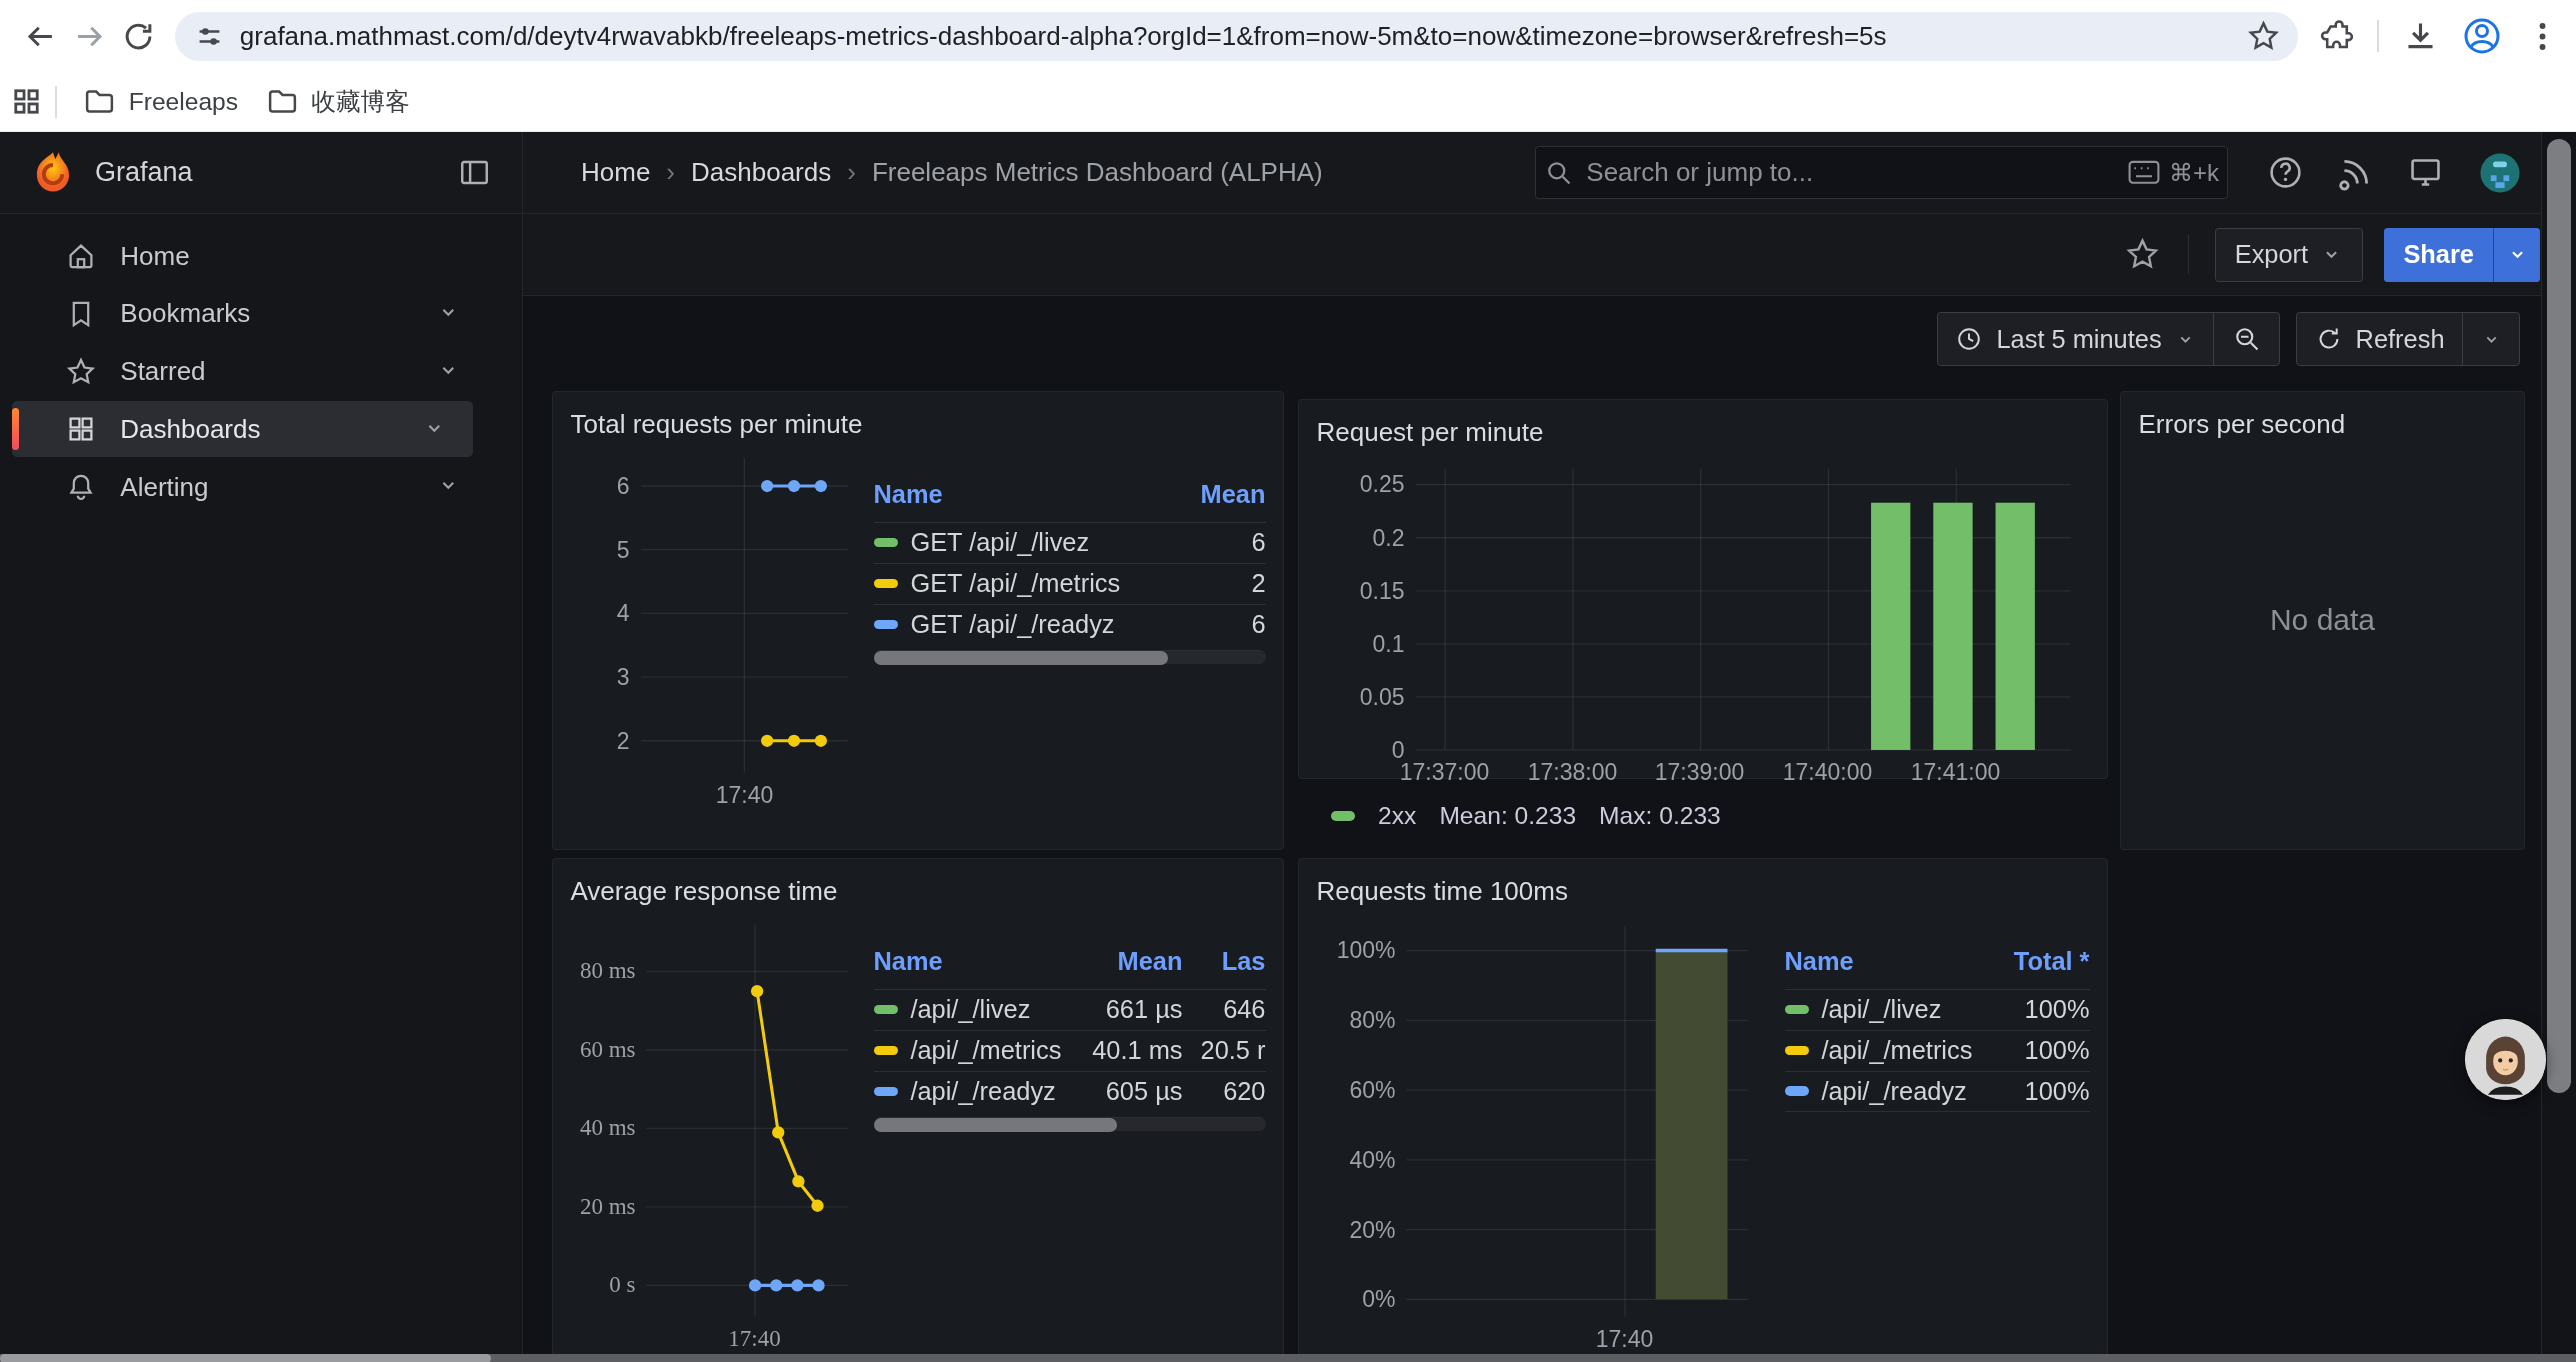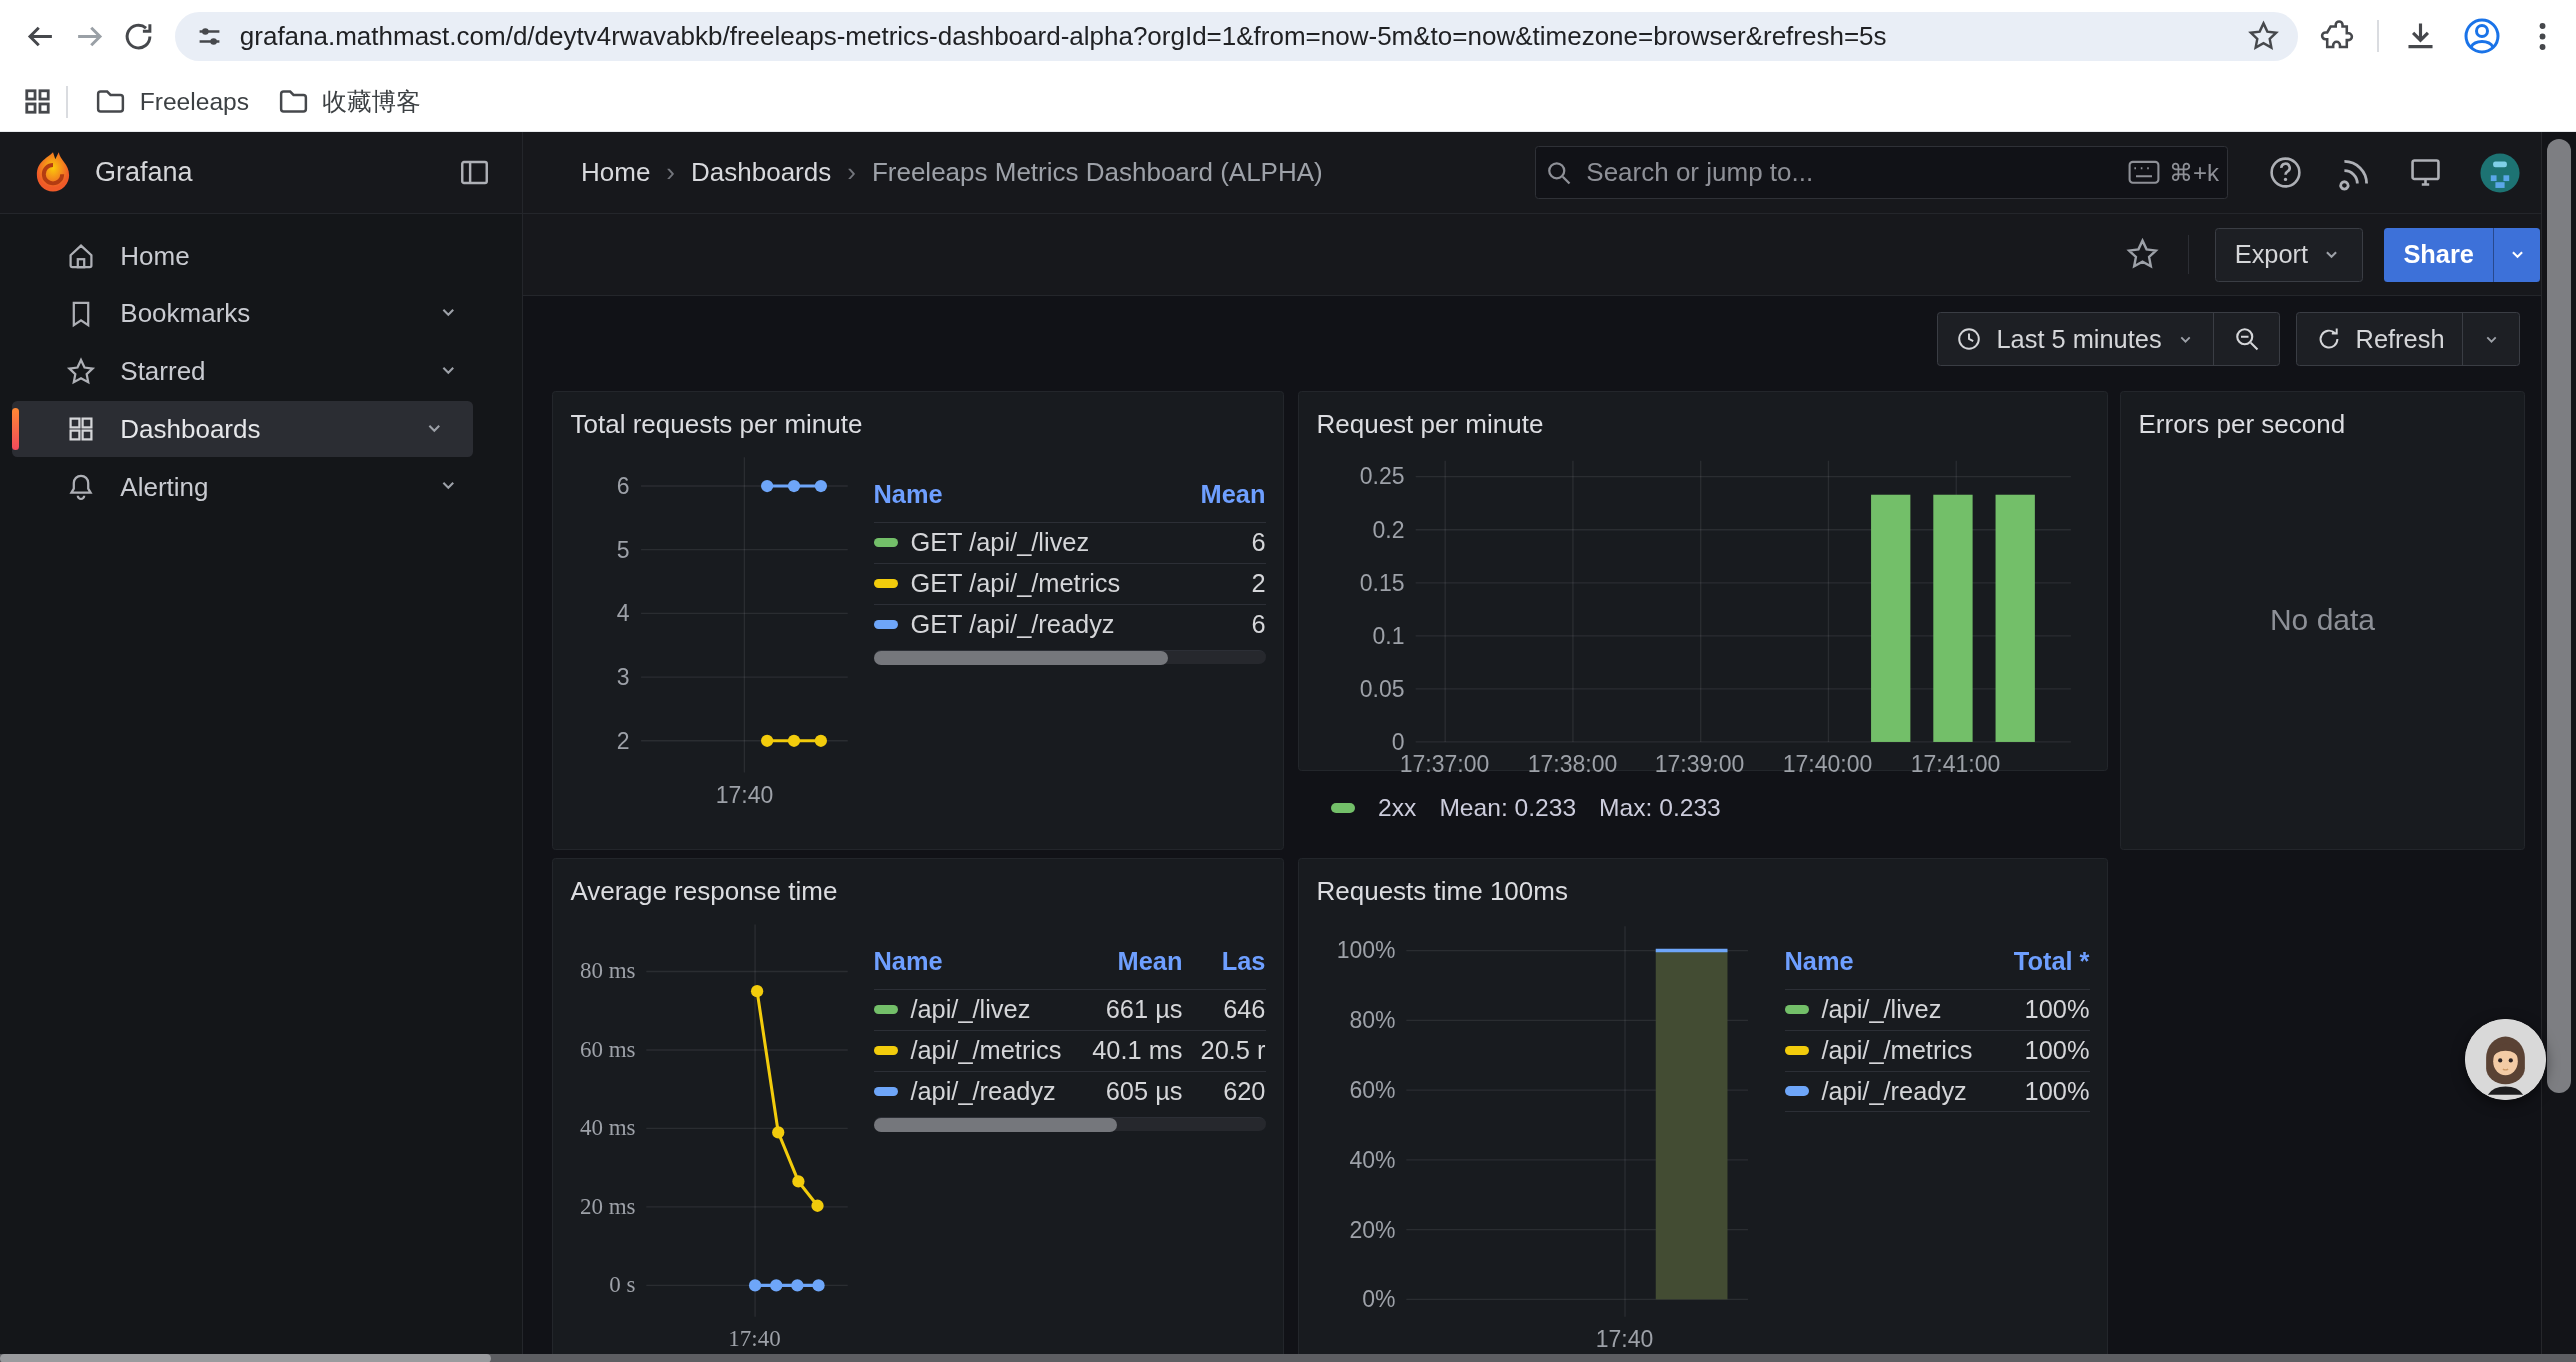--- a/index.html
+++ b/index.html
@@ -11,21 +11,21 @@
   .nav-btn { width:49px; height:49px; display:flex; align-items:center; justify-content:center; border-radius:50%; cursor:pointer; }
   .nav-btn svg { stroke:#46484c; }
   .nav-btn.dim svg { stroke:#9aa0a6; }
   .url-pill { flex:1; height:49px; background:#e9eef6; border-radius:24.6px; margin:0 19px 0 12.3px;
               display:flex; align-items:center; padding:0 17.5px; }
   .url-text { flex:1; font-size:26px; color:#202124; white-space:nowrap; overflow:hidden; }
   .chrome-right { display:flex; align-items:center; gap:23px; }
   .vdiv { width:1.8px; height:32px; background:#dadce0; }
 
   
-  .bookmarks { height:60px; background:#ffffff; display:flex; align-items:center; padding:0 21px; border-bottom:0.9px solid #e8eaed;}
+  .bookmarks { height:60px; background:#ffffff; display:flex; align-items:center; padding:0 10px; border-bottom:0.9px solid #e8eaed;}
   .bm-item { display:flex; align-items:center; gap:12.3px; padding:7px 14px; border-radius:7px; cursor:pointer; }
   .bm-label { font-size:24.6px; color:#3c4043; }
   .bm-div { width:1.8px; height:32px; background:#dadce0; margin:0 12.3px; }
 
   
   .app { position:relative; height:1231px; background:#111217; }
   .app-header { height:82px; display:flex; background:#17181c; border-bottom:0.9px solid #24262b; }
   .hdr-left { width:523px; display:flex; align-items:center; padding:15px 30px; border-right:0.9px solid #24262b; }
   .brand { font-size:27px; color:#d5d6d9; margin-left:19px; flex:1; }
   .hdr-right { flex:1; display:flex; align-items:center; padding:0 53px 0 58px; }
@@ -426,21 +426,21 @@
                   </span>
                 <span class="tval w110">6</span>
               </div>
               <div class="hscroll">
                   <div class="hthumb" style="width:75%;"></div>
                 </div>
             </div>
           </div>
         </div>
 
-        <div class="panel" style="left:775px; top:95px; width:810px; height:380px;">
+        <div class="panel" style="left:775px; top:103px; width:810px; height:380px;">
           <div class="panel-title">Request per minute</div>
           <div class="chart" style="width:772px; height:346px;"><svg width="772" height="346" viewBox="0 0 880 395">
                 <line x1="112" x2="860" y1="339" y2="339" stroke="rgba(204,204,220,0.10)" stroke-width="1.5"></line>
                 <line x1="112" x2="860" y1="278.433962264151" y2="278.433962264151" stroke="rgba(204,204,220,0.10)" stroke-width="1.5"></line>
                 <line x1="112" x2="860" y1="217.86792452830187" y2="217.86792452830187" stroke="rgba(204,204,220,0.10)" stroke-width="1.5"></line>
                 <line x1="112" x2="860" y1="157.30188679245285" y2="157.30188679245285" stroke="rgba(204,204,220,0.10)" stroke-width="1.5"></line>
                 <line x1="112" x2="860" y1="96.73584905660377" y2="96.73584905660377" stroke="rgba(204,204,220,0.10)" stroke-width="1.5"></line>
                 <line x1="112" x2="860" y1="36.16981132075473" y2="36.16981132075473" stroke="rgba(204,204,220,0.10)" stroke-width="1.5"></line>
                 <line x1="145.66" x2="145.66" y1="18" y2="339" stroke="rgba(204,204,220,0.10)" stroke-width="1.5"></line>
                 <line x1="291.52" x2="291.52" y1="18" y2="339" stroke="rgba(204,204,220,0.10)" stroke-width="1.5"></line>

